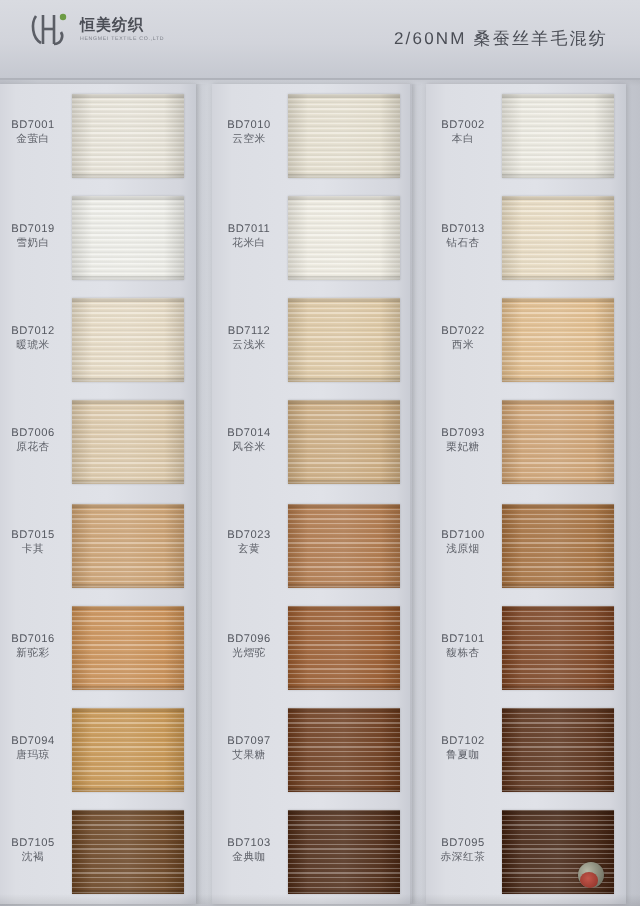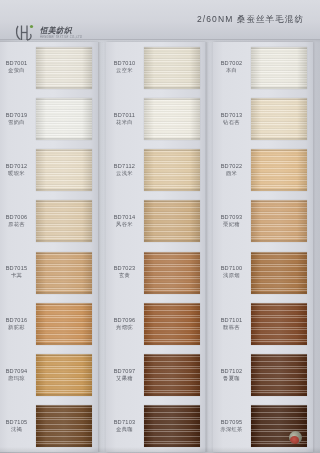--- a/index.html
+++ b/index.html
@@ -36,26 +36,25 @@
   #header:after {
     content: "";
     position: absolute;
     left: 0; bottom: -4px;
     width: 100%; height: 4px;
     background: linear-gradient(180deg,rgba(0,0,0,.06),rgba(0,0,0,0));
   }
 
   #logo {
     position: absolute;
-    left: 14px; top: 20px;
+    left: 14px; top: 4px;
     height: 24px;
     display: flex;
-    align-items: flex-end;
+    align-items: flex-start;
     gap: 4px;
-    font-style: italic;
   }
   #logo-mark {
     position: relative;
     width: 22px; height: 22px;
     flex: 0 0 auto;
   }
   #logo-mark svg { display:block; }
   #logo-text {
     display: flex;
     flex-direction: column;

